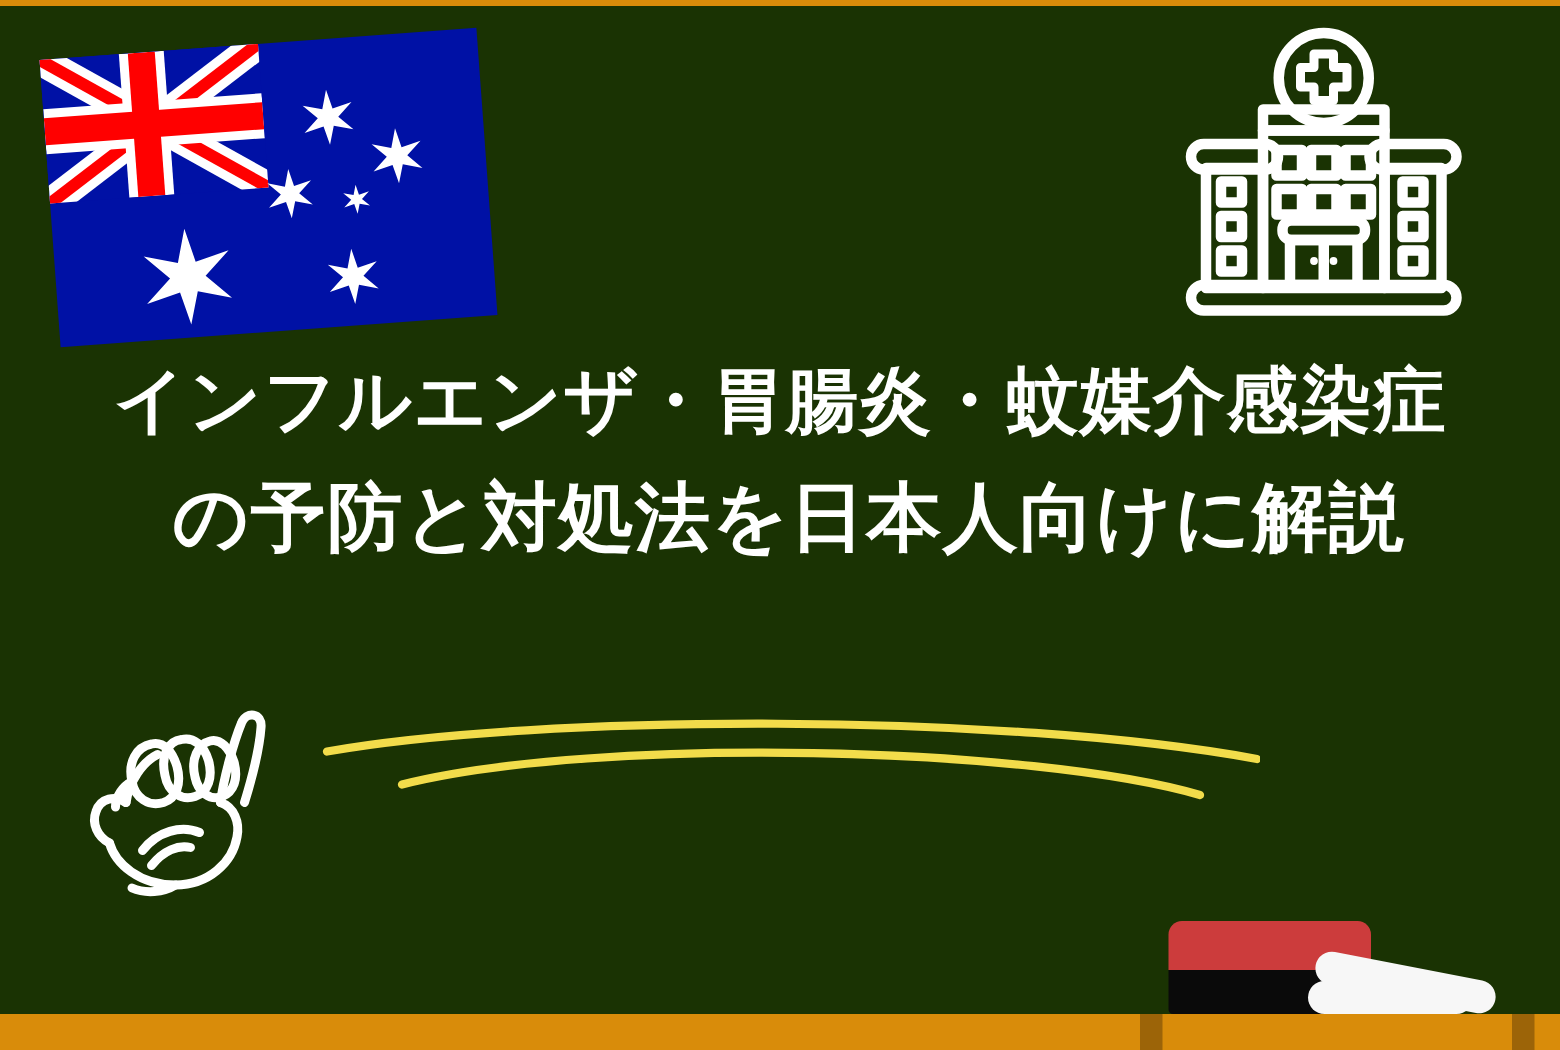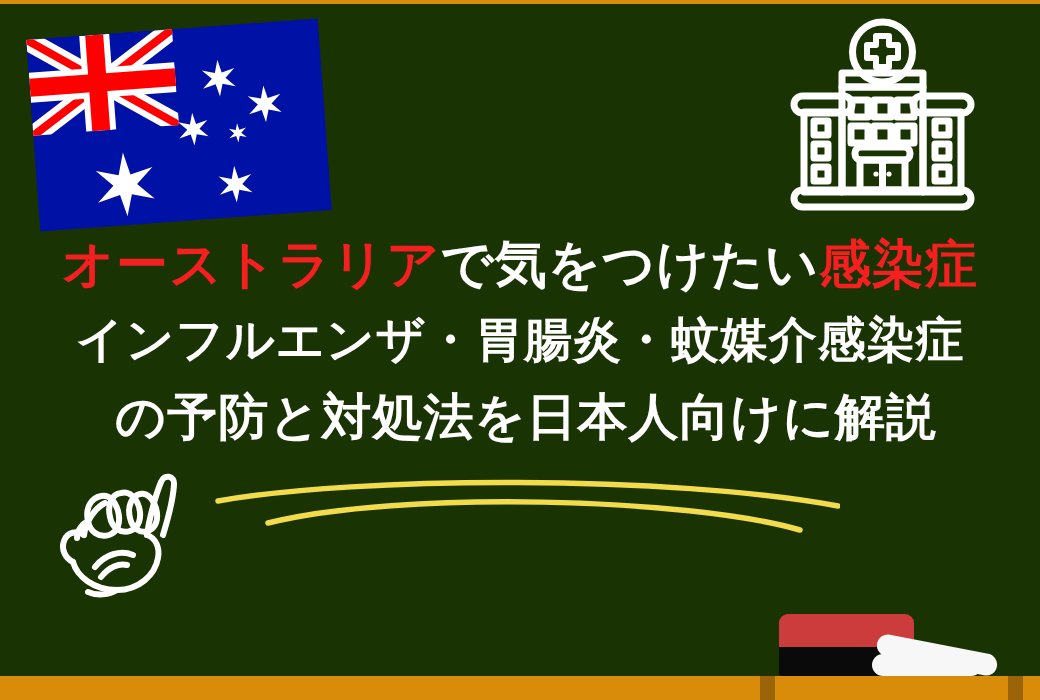--- a/index.html
+++ b/index.html
@@ -197,21 +197,20 @@
 
         <path d="M85 144 h45 v30 H85 z"></path>
         <path d="M107.5 144 v30"></path>
       </g>
       <circle cx="101" cy="158" r="2.6" fill="#fff"></circle>
       <circle cx="114" cy="158" r="2.6" fill="#fff"></circle>
     </svg>
   </div>
 
   <div class="headline">
-    <span class="hl-line hl-1"><span class="accent">オーストラリア</span><span>で気をつけたい</span><span class="accent">感染症</span></span>
     <span class="hl-line hl-2">インフルエンザ・胃腸炎・蚊媒介感染症</span>
     <span class="hl-line hl-3">の予防と対処法を日本人向けに解説</span>
   </div>
 
   <div class="hand">
     <svg width="150" height="135" viewBox="0 0 150 135">
       <g fill="none" stroke="#ffffff" stroke-width="6" stroke-linecap="round" stroke-linejoin="round">
 
         <path d="M92 63 C94 47 101 22 106 10 C109 2 120 3 119 13 C118 27 112 50 108 63"></path>
 

